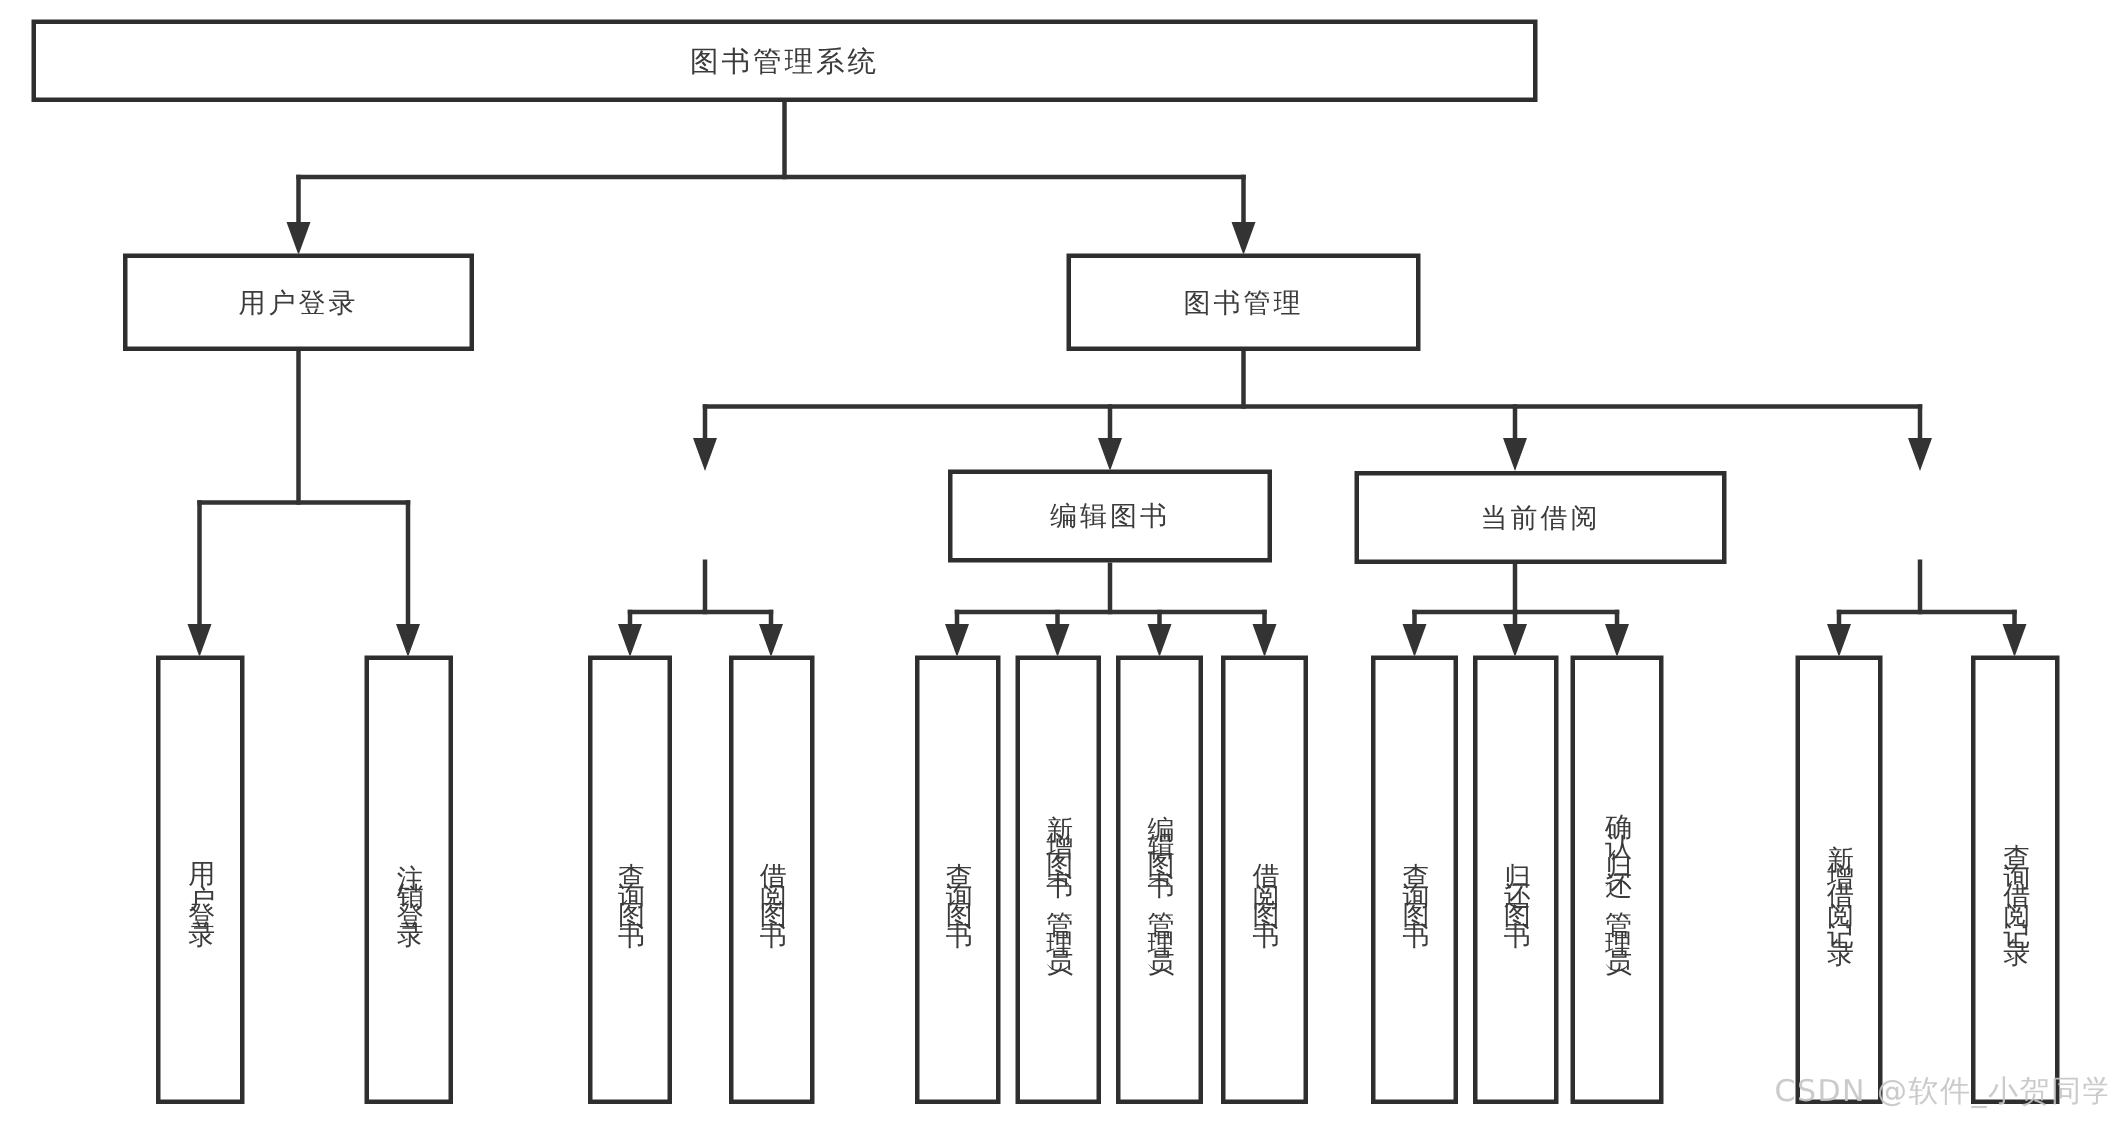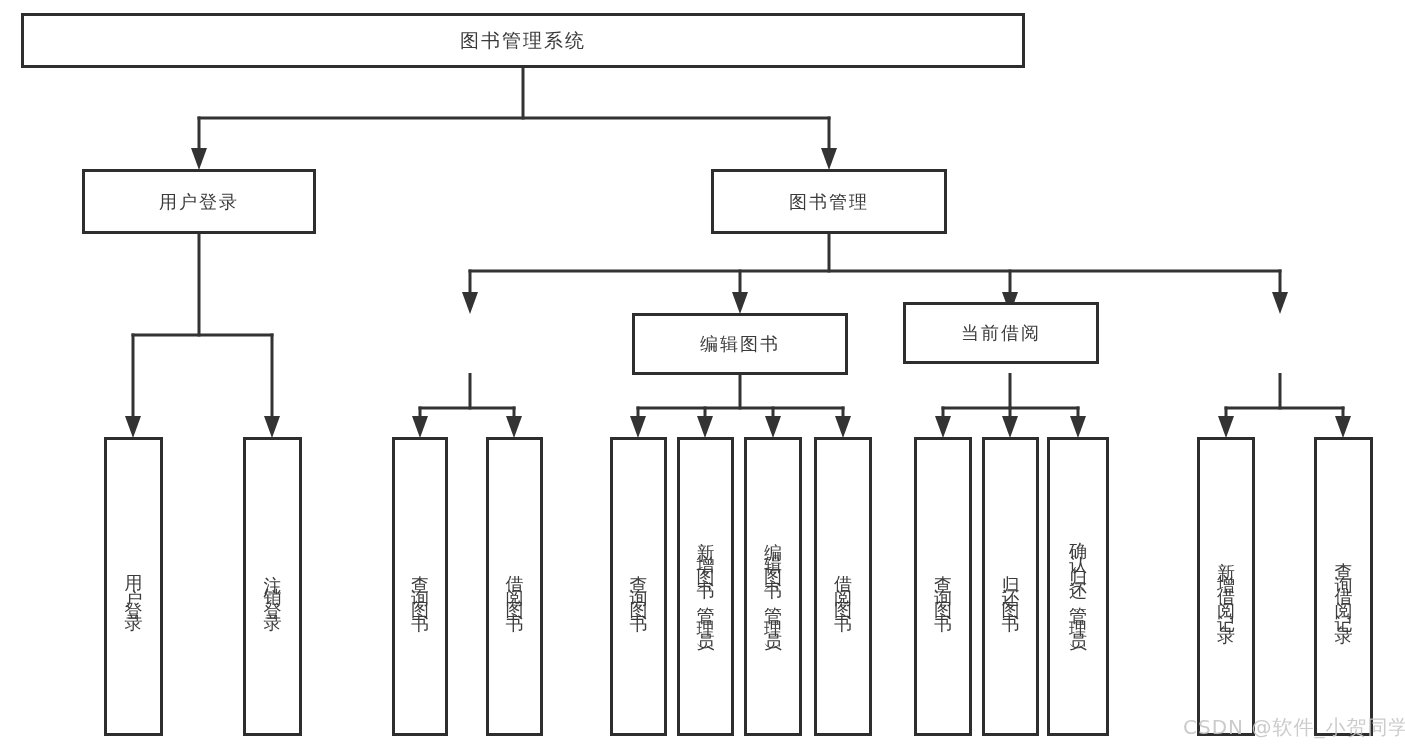--- a/index.html
+++ b/index.html
@@ -135,21 +135,21 @@
   <div class="box node" style="left:82px;top:169px;width:234px;height:65px">
     <span>用户登录</span>
   </div>
   <div class="box node" style="left:711px;top:169px;width:236px;height:65px">
     <span>图书管理</span>
   </div>
 
   <div class="box node" style="left:632px;top:313px;width:216px;height:62px">
     <span>编辑图书</span>
   </div>
-  <div class="box node" style="left:903px;top:302px;width:196px;height:62px">
+  <div class="box node" style="left:903px;top:314px;width:248px;height:62px">
     <span>当前借阅</span>
   </div>
 
   <div class="box leaf" style="left:104px;top:437px;width:59px;height:299px">
     <span>用户登录</span>
   </div>
   <div class="box leaf" style="left:243px;top:437px;width:59px;height:299px">
     <span>注销登录</span>
   </div>
 

